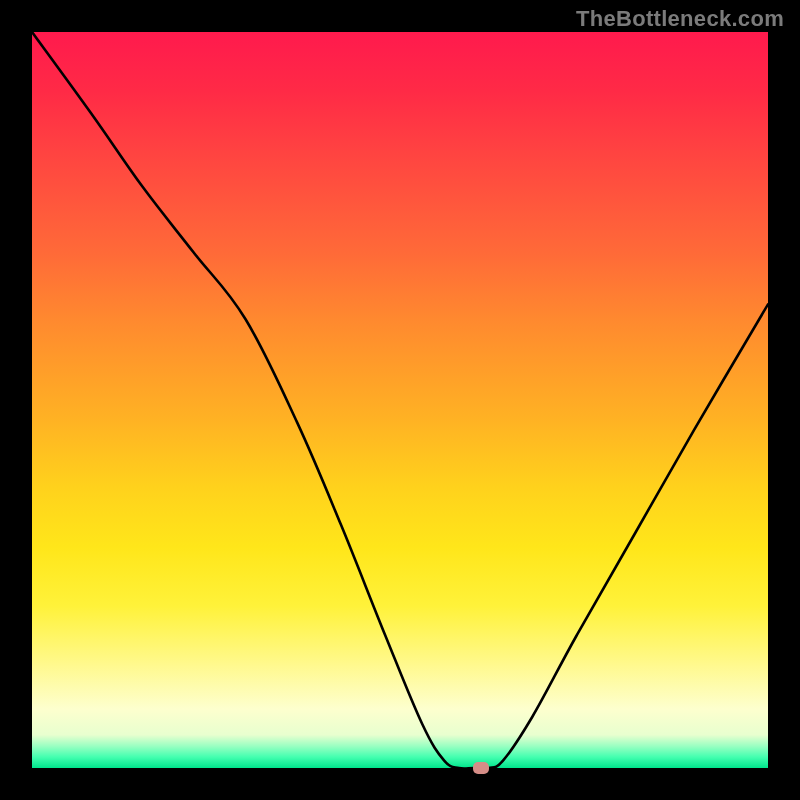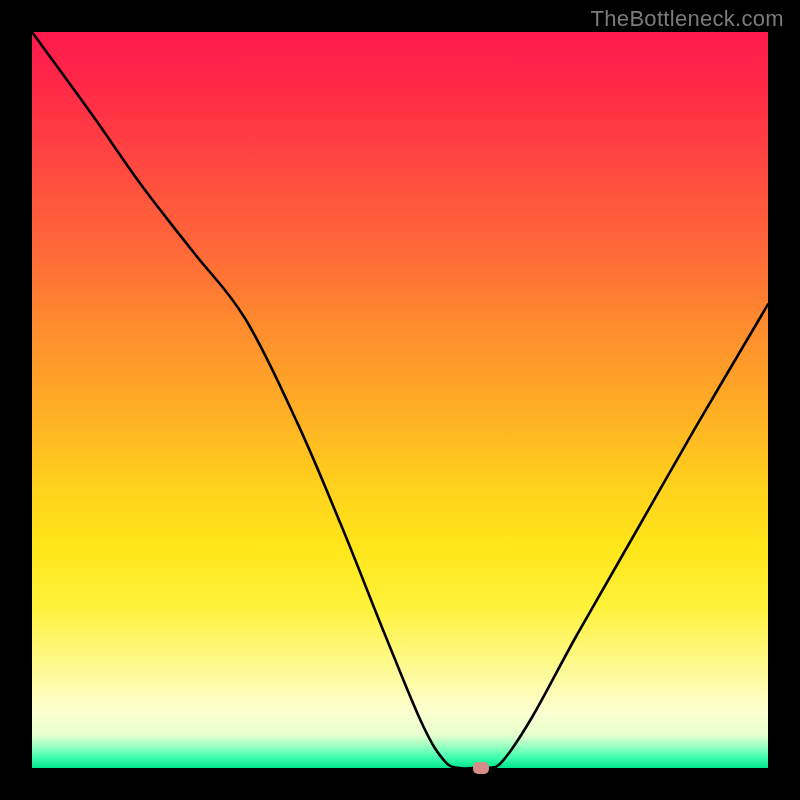--- a/index.html
+++ b/index.html
@@ -16,21 +16,21 @@
     width: 800px;
     height: 800px;
     background: #000;
   }
   .watermark {
     position: absolute;
     top: 6px;
     right: 16px;
     color: #7b7b7b;
     font-size: 22px;
-    font-weight: 400;
+    font-weight: 700;
     letter-spacing: 0.3px;
     z-index: 30;
     user-select: none;
   }
   
   .plot-area {
     position: absolute;
     left: 32px;
     top: 32px;
     width: 736px;   

